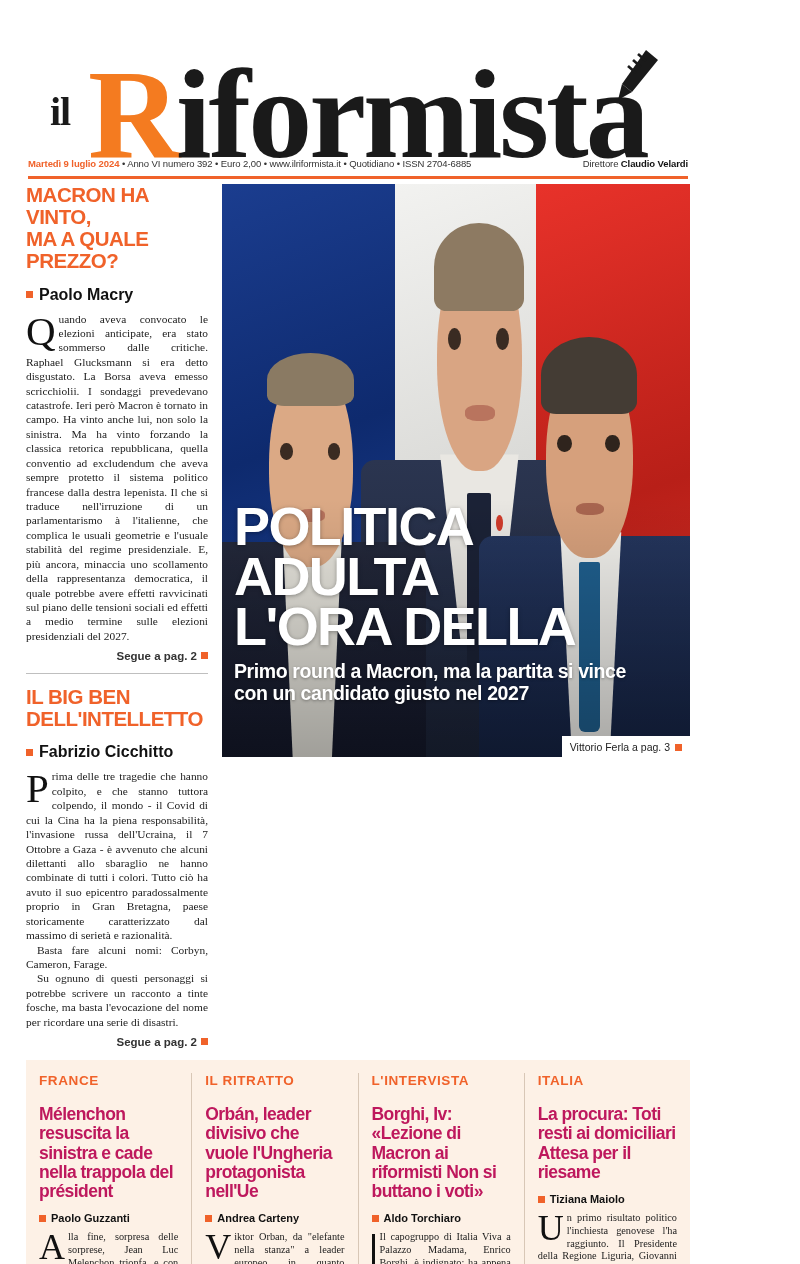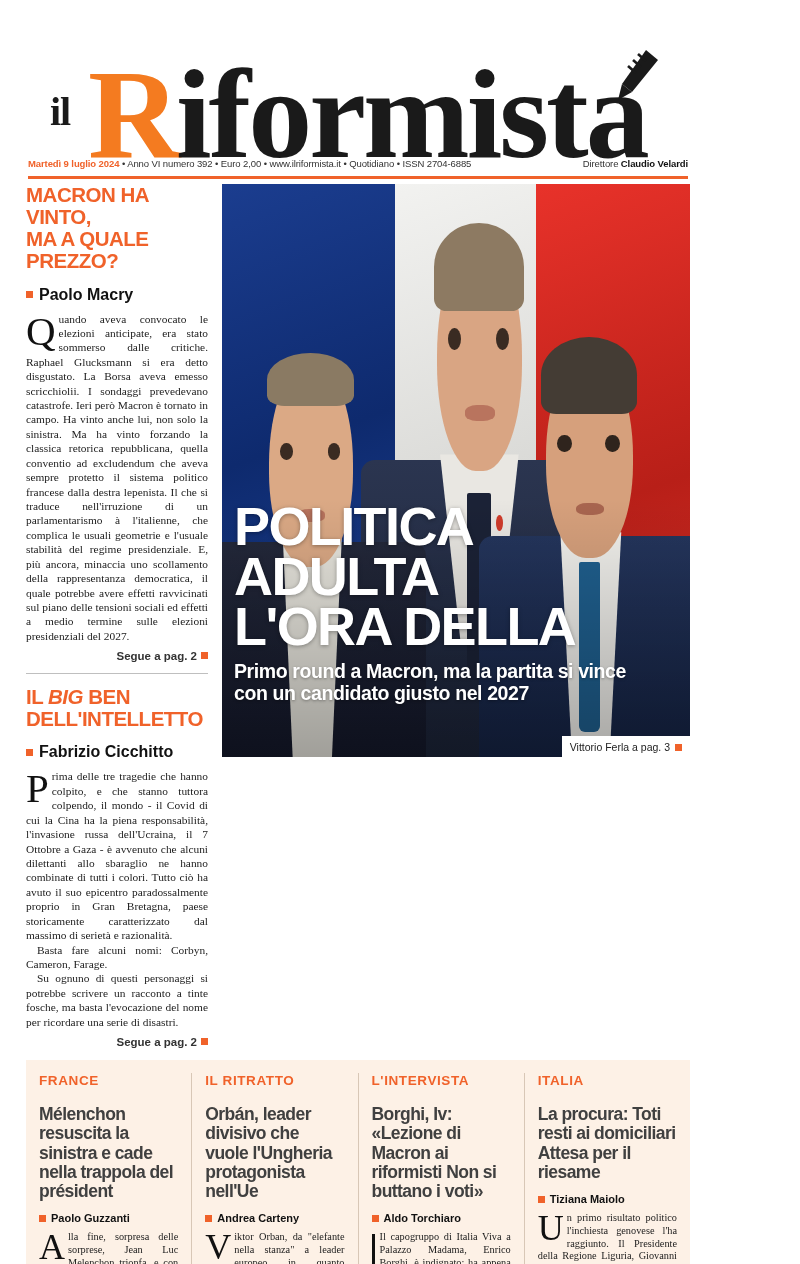--- a/index.html
+++ b/index.html
@@ -47,21 +47,21 @@
 
   
   .main { display: flex; padding: 14px 26px 0 26px; gap: 14px; }
   .col-left { width: 182px; flex: none; }
   .col-photo { flex: 1; }
 
   .opin-title {
     color: #F0622A; font-weight: bold; font-size: 20.5px;
     line-height: 1.08; letter-spacing: -0.5px; text-transform: uppercase;
   }
-  .opin-title .ital { font-style: italic; }
+  .opin-title .ital { }
   .byline { display: flex; align-items: center; gap: 6px; margin: 13px 0 8px 0; }
   .sq { width: 7px; height: 7px; background: #F0622A; flex: none; }
   .byline-name { font-weight: bold; font-size: 16px; color: #111; }
 
   .body-text {
     font-family: "Liberation Serif", serif;
     font-size: 11.4px; line-height: 1.265; color: #1b1b1b;
     text-align: justify; hyphens: auto;
   }
   .body-text p { text-indent: 11px; }
@@ -106,21 +106,21 @@
     display: flex; padding: 13px 0 14px 0;
   }
   .bcol { flex: 1; padding: 0 13px; position: relative; }
   .bcol + .bcol { border-left: 1px solid #d8c7b6; }
   .kicker {
     color: #F0622A; font-weight: bold; font-size: 13.5px;
     letter-spacing: 0.6px; text-transform: uppercase; margin-bottom: 17px;
   }
   .b-title {
     font-weight: bold; font-size: 17.5px; line-height: 1.1;
-    color: #404040; letter-spacing: -0.55px;
+    color: #be185d; letter-spacing: -0.55px;
   }
   .b-byline { display: flex; align-items: center; gap: 5px; margin: 11px 0 7px 0; }
   .b-byline-name { font-weight: bold; font-size: 11px; color: #111; }
   .b-body {
     font-family: "Liberation Serif", serif;
     font-size: 10.3px; line-height: 1.24; color: #1b1b1b;
     text-align: justify; hyphens: auto;
   }
   .b-dropcap {
     float: left; font-family: "Liberation Serif", serif;

